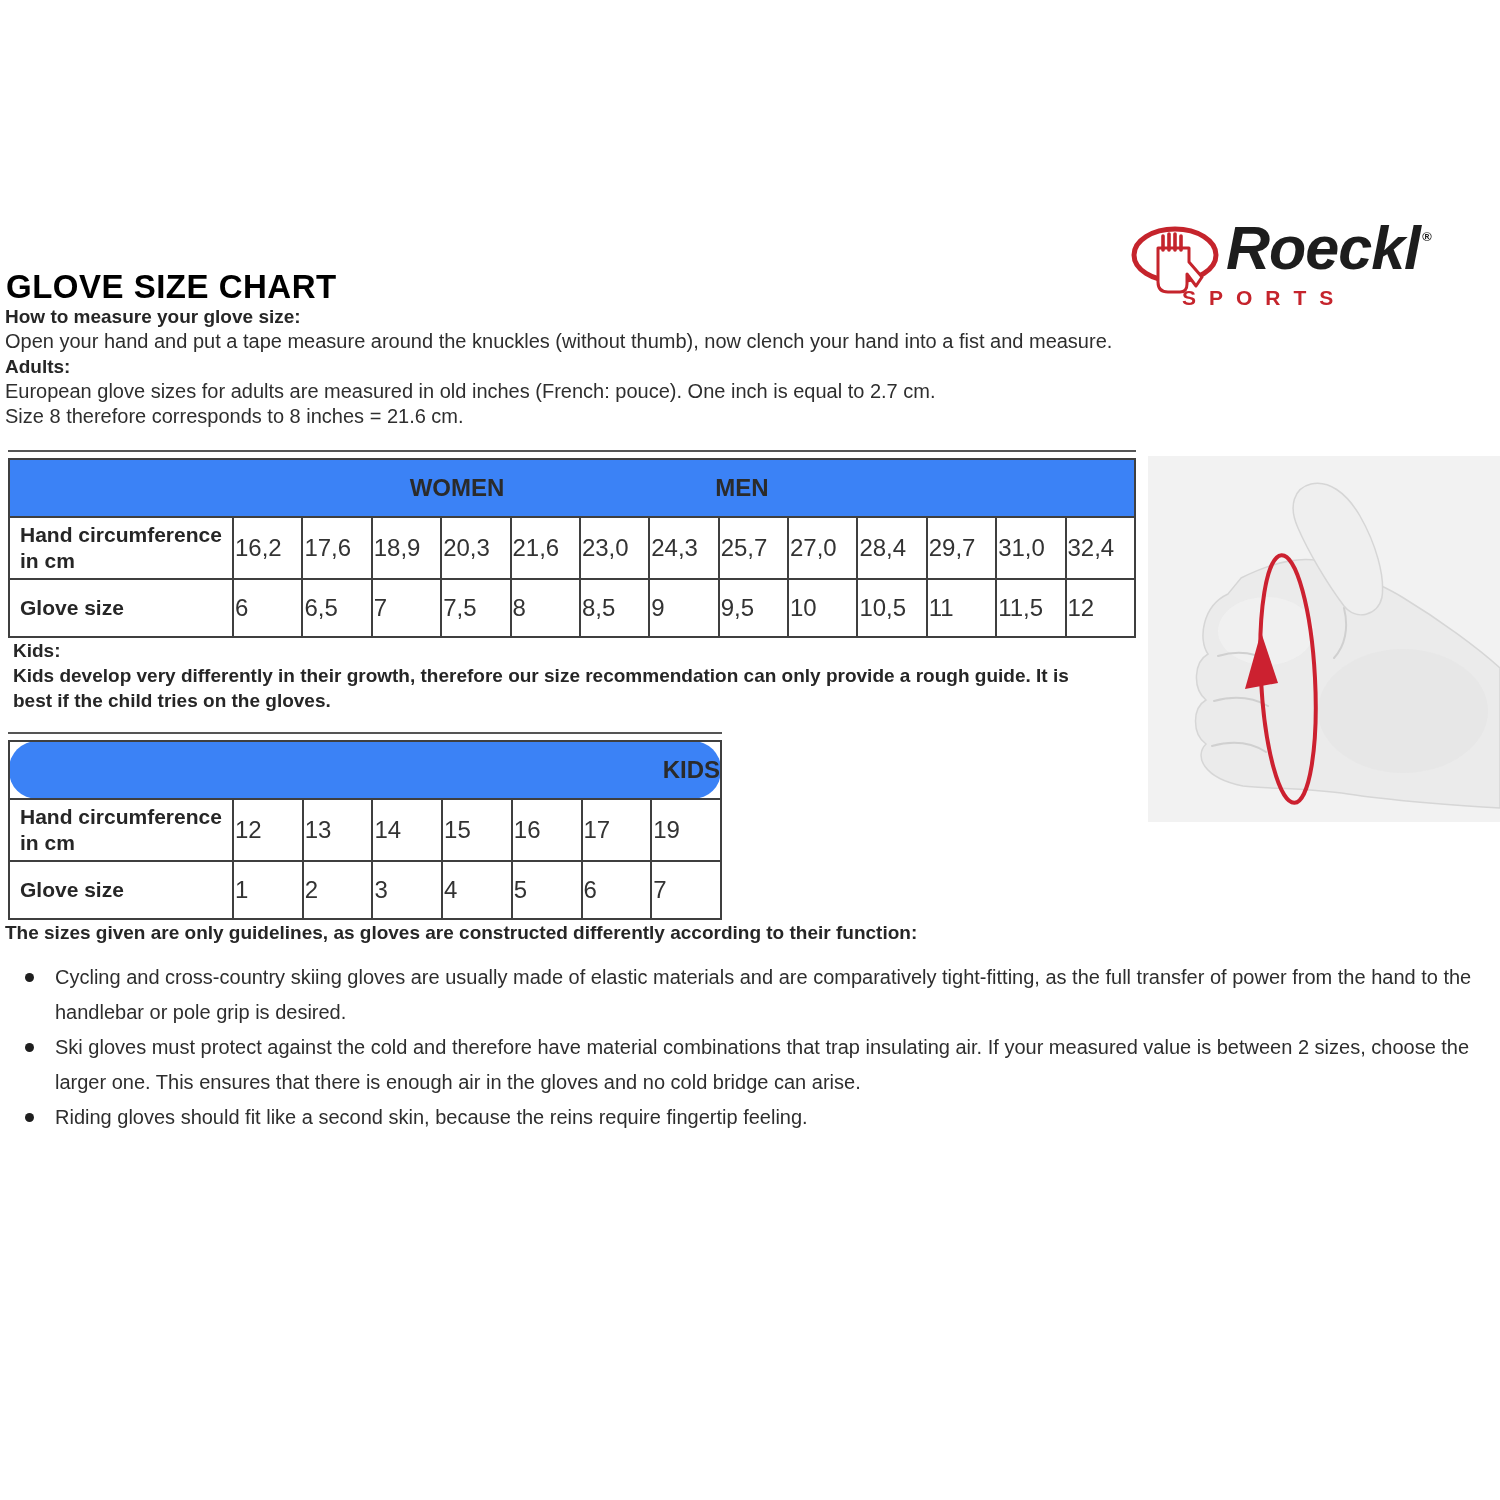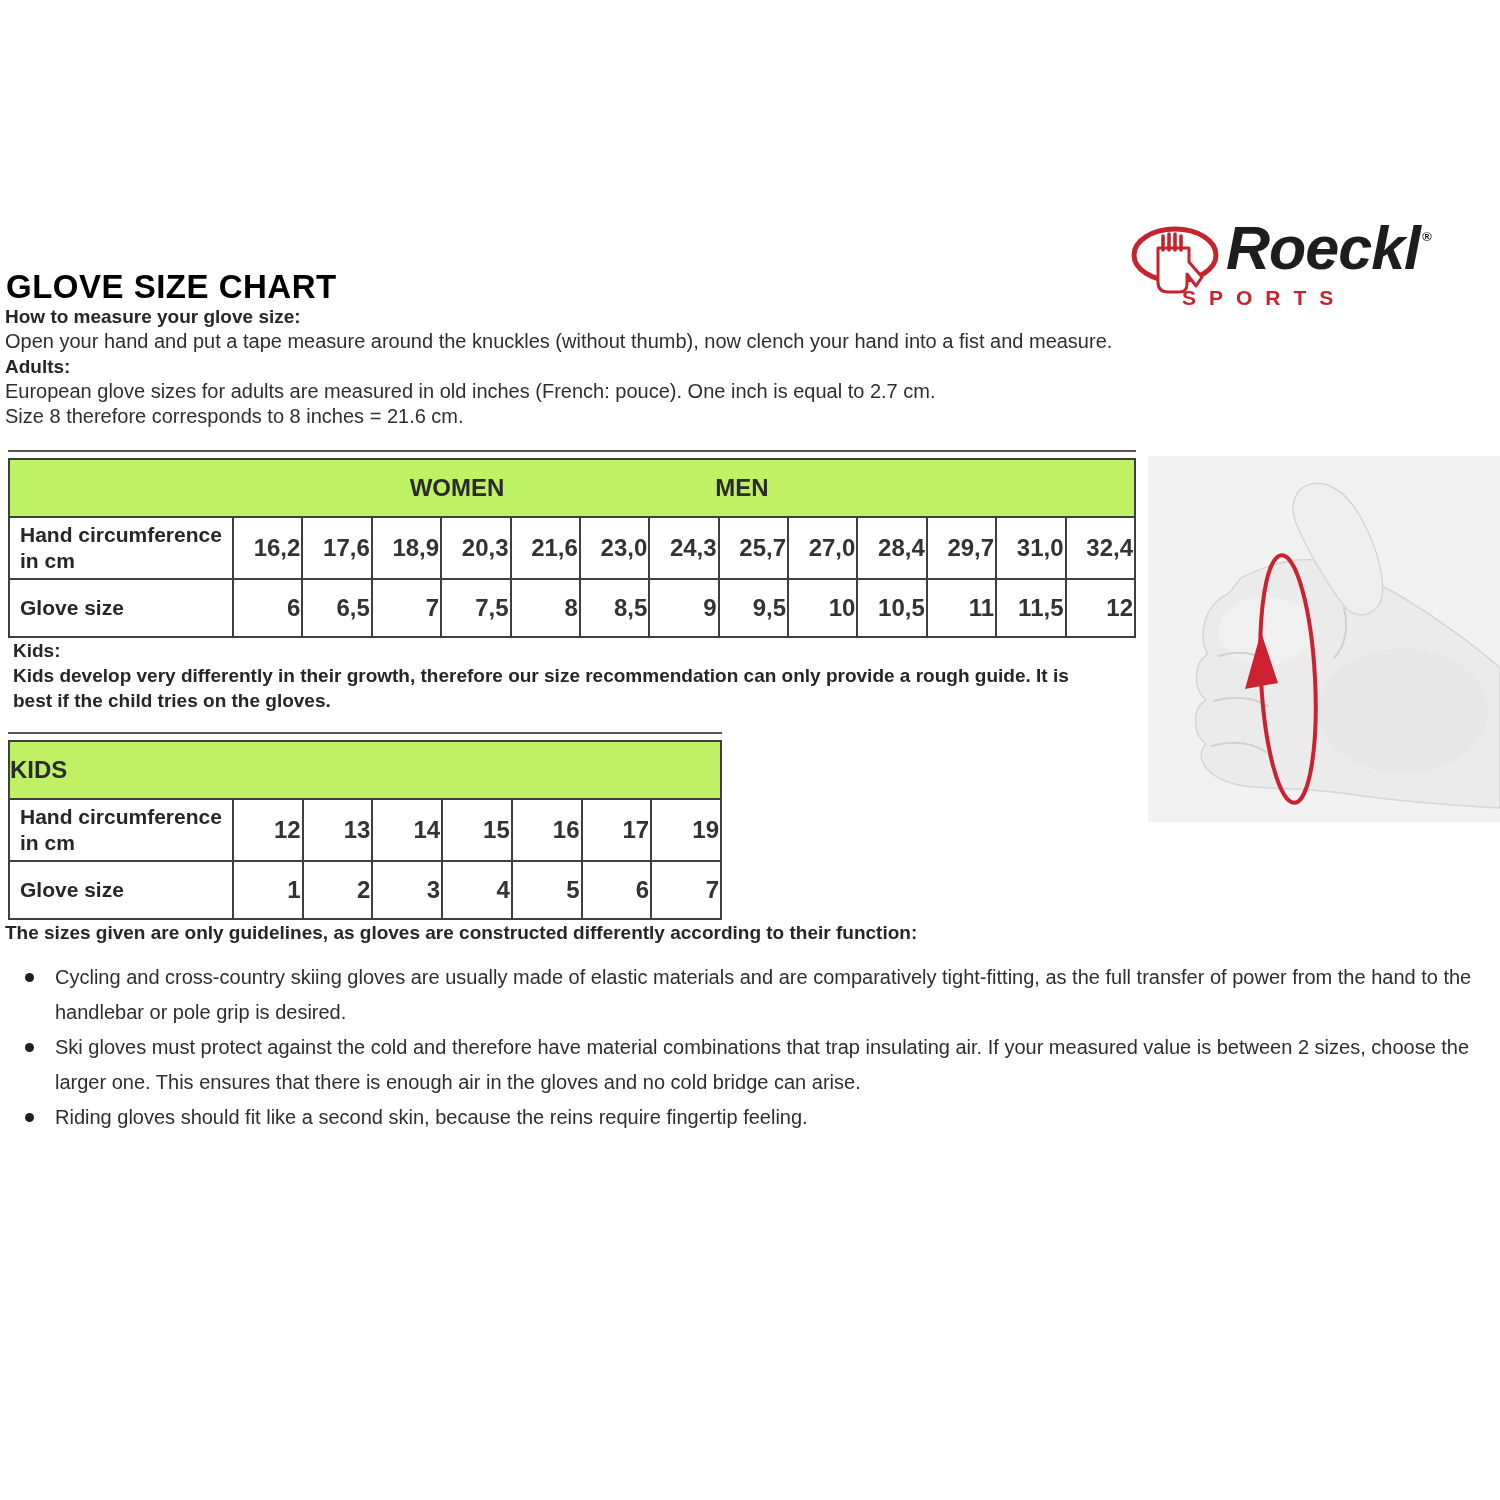--- a/index.html
+++ b/index.html
@@ -32,28 +32,28 @@
   .tables{position:relative;margin:21px 0 0 8px;}
   .rule{height:2px;background:#555555;}
   .rule-adults{width:1128px;margin-bottom:6px;}
   .rule-kids{width:714px;margin:19px 0 6px 0;}
 
   table{border-collapse:collapse;table-layout:fixed;background:#ffffff;}
   table.adults{width:1128px;}
   table.kidst{width:714px;}
   col.labelcol{width:224px;}
   th,td{border:2px solid #3f3f3f;box-sizing:border-box;}
-  tr.ghrow td{height:58px;background:#bef264;padding:0;}
+  tr.ghrow td{height:58px;background:#3b82f6;padding:0;}
   .ghwrap{position:relative;height:54px;}
   .gh{font-weight:700;font-size:24px;color:#2b2b2b;}
   .gh-women{position:absolute;left:447px;top:50%;transform:translate(-50%,-50%);}
   .gh-men{position:absolute;left:732px;top:50%;transform:translate(-50%,-50%);}
-  table.kidst tr.ghrow td{text-align:left;vertical-align:middle;}
+  table.kidst tr.ghrow td{text-align:right;vertical-align:middle;border-radius:28px;}
   th.rowlabel{font-size:21px;font-weight:700;text-align:left;padding:4px 8px 4px 10px;height:58px;line-height:26px;color:#262626;}
-  td.num{font-size:24px;font-weight:700;text-align:right;vertical-align:middle;height:58px;color:#333333;}
+  td.num{font-size:24px;font-weight:400;text-align:left;vertical-align:middle;height:58px;color:#333333;}
 
   .kids-h{margin-top:29px;}
   .kids-p{margin-top:7px;line-height:38px;max-width:1085px;}
 
   figure.hand{position:absolute;top:6px;right:0;margin:0;padding:0;width:352px;height:366px;}
 
   
   .guide-h{margin-top:33px;}
   ul.bullets{margin:15px 8px 0 16px;padding:0;list-style:none;}
   ul.bullets li{position:relative;padding-left:34px;margin-left:5px;font-size:20px;line-height:35px;color:#2e2e2e;}

